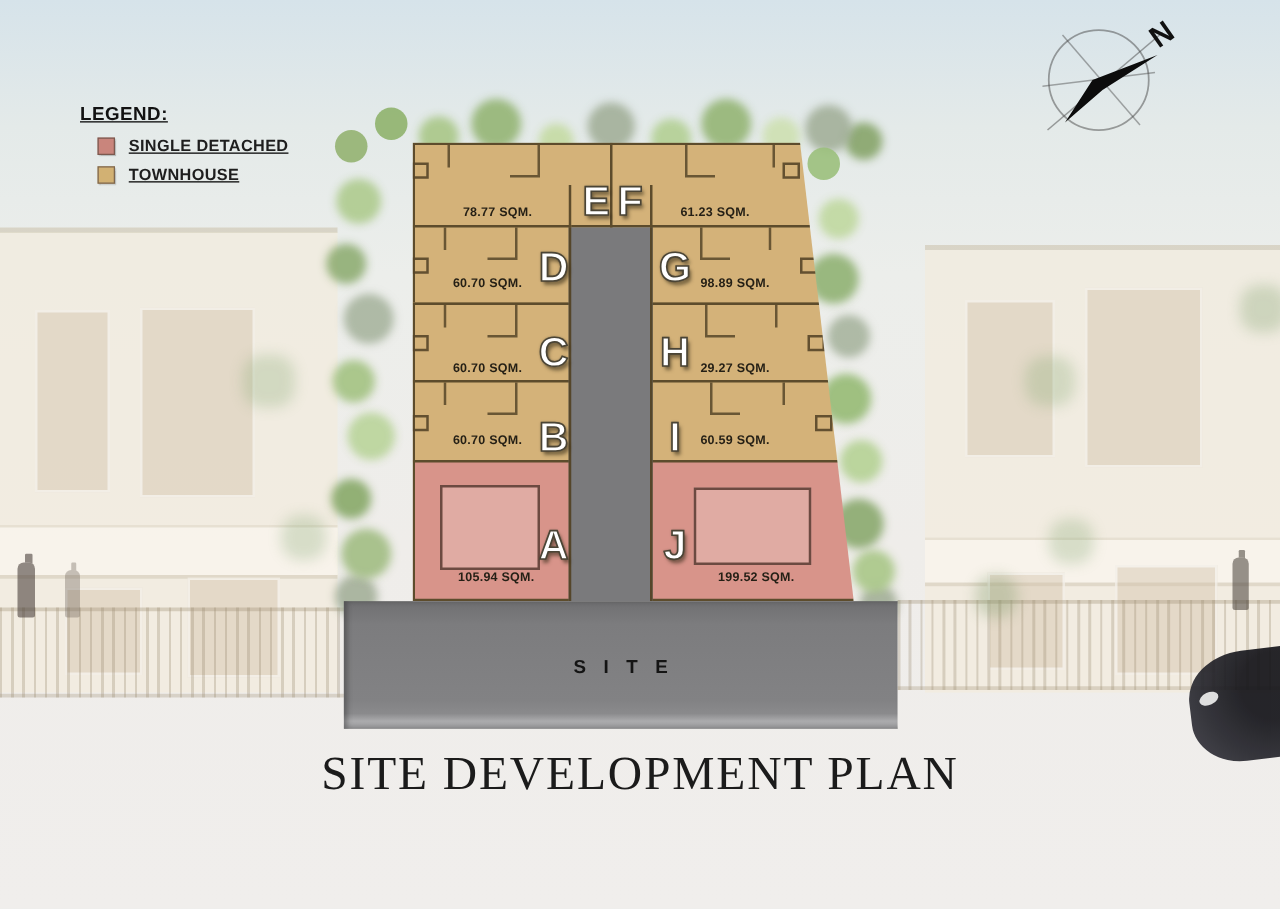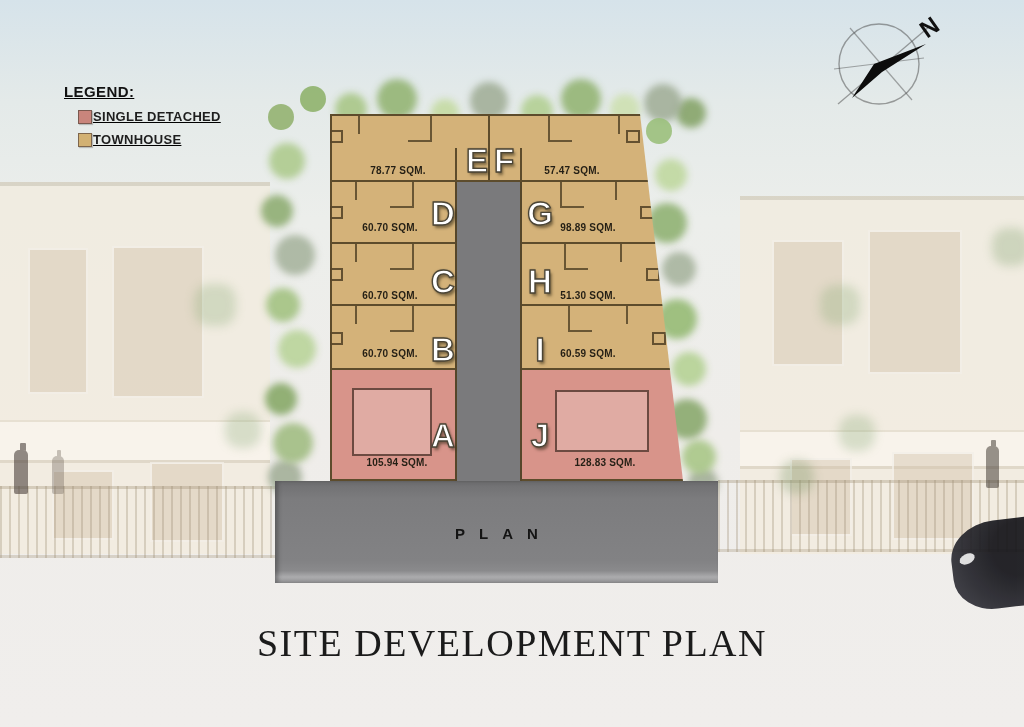--- a/index.html
+++ b/index.html
@@ -76,24 +76,24 @@
 
   
   .road-band{position:absolute;left:275px;top:481px;width:443px;height:102px;
         background:linear-gradient(180deg,#6f6f71 0%,#7c7c7e 18%,#828284 78%,#8a8a8c 88%,#ababad 94%,#9a9a9c 100%);
         box-shadow:inset 3px 0 4px rgba(40,40,40,.4);}
   .road-label{position:absolute;left:0;right:0;top:44px;text-align:center;
         font-size:15px;font-weight:700;color:#141414;letter-spacing:14px;text-indent:14px;}
 
   
   .title{position:absolute;left:0;right:0;top:597px;text-align:center;
-        font-family:"Liberation Serif",serif;font-size:38px;color:#1b1b1b;letter-spacing:1.5px;margin-top:24px;}
+        font-family:"Liberation Serif",serif;font-size:38px;color:#1b1b1b;letter-spacing:1.5px;}
   .legend{position:absolute;left:64px;top:83px;text-decoration:underline;}
   .legend-heading{font-size:15px;font-weight:800;color:#121212;letter-spacing:.4px;margin-bottom:9px;}
-  .legend-item{display:flex;align-items:center;gap:1px;margin:8px 0 8px 14px;}
+  .legend-item{display:flex;align-items:center;gap:11px;margin:8px 0 8px 14px;}
   .legend-swatch{width:12px;height:12px;border:1px solid rgba(90,70,60,.7);box-shadow:1px 1px 1px rgba(0,0,0,.2);}
   .legend-label{font-size:13px;font-weight:600;color:#1e1e1e;letter-spacing:.3px;}
   .compass{position:absolute;left:826px;top:6px;width:122px;height:116px;}
 </style>
 </head>
 <body>
 
 <div class="stage">
 
   <div class="house house-left"></div>
@@ -176,33 +176,33 @@
     <div class="lot-letter" style="left:113px;top:100px">D</div>
     <div class="lot-letter" style="left:210px;top:100px">G</div>
     <div class="lot-letter" style="left:113px;top:168px">C</div>
     <div class="lot-letter" style="left:210px;top:168px">H</div>
     <div class="lot-letter" style="left:113px;top:236px">B</div>
     <div class="lot-letter" style="left:210px;top:236px">I</div>
     <div class="lot-letter" style="left:113px;top:322px">A</div>
     <div class="lot-letter" style="left:210px;top:322px">J</div>
 
     <div class="area-label" style="left:68px;top:56px">78.77 SQM.</div>
-    <div class="area-label" style="left:242px;top:56px">57.47 SQM.</div>
+    <div class="area-label" style="left:242px;top:56px">61.23 SQM.</div>
     <div class="area-label" style="left:60px;top:113px">60.70 SQM.</div>
     <div class="area-label" style="left:258px;top:113px">98.89 SQM.</div>
     <div class="area-label" style="left:60px;top:181px">60.70 SQM.</div>
-    <div class="area-label" style="left:258px;top:181px">51.30 SQM.</div>
+    <div class="area-label" style="left:258px;top:181px">29.27 SQM.</div>
     <div class="area-label" style="left:60px;top:239px">60.70 SQM.</div>
     <div class="area-label" style="left:258px;top:239px">60.59 SQM.</div>
     <div class="area-label" style="left:67px;top:348px">105.94 SQM.</div>
-    <div class="area-label" style="left:275px;top:348px">128.83 SQM.</div>
+    <div class="area-label" style="left:275px;top:348px">199.52 SQM.</div>
   </div>
 
   <div class="road-band">
-    <div class="road-label">PLAN</div>
+    <div class="road-label">SITE</div>
   </div>
 
   <div class="title">SITE DEVELOPMENT PLAN</div>
 
   <div class="legend">
     <div class="legend-heading">LEGEND:</div>
     <div class="legend-item">
       <span class="legend-swatch" style="background-color: rgb(201, 133, 124);"></span>
       <span class="legend-label">SINGLE DETACHED</span>
     </div>

